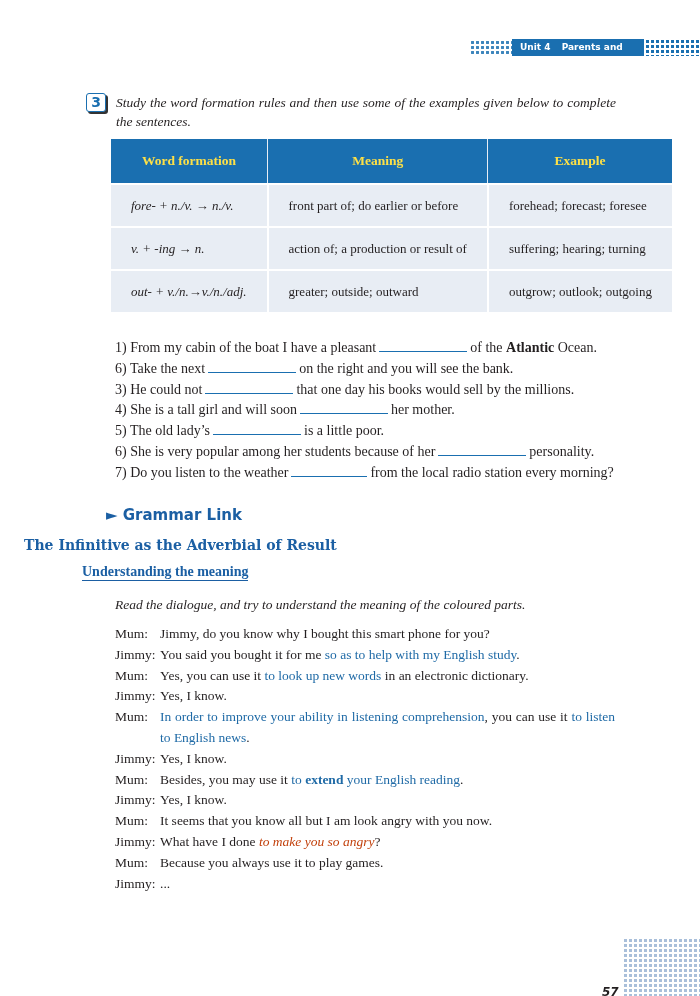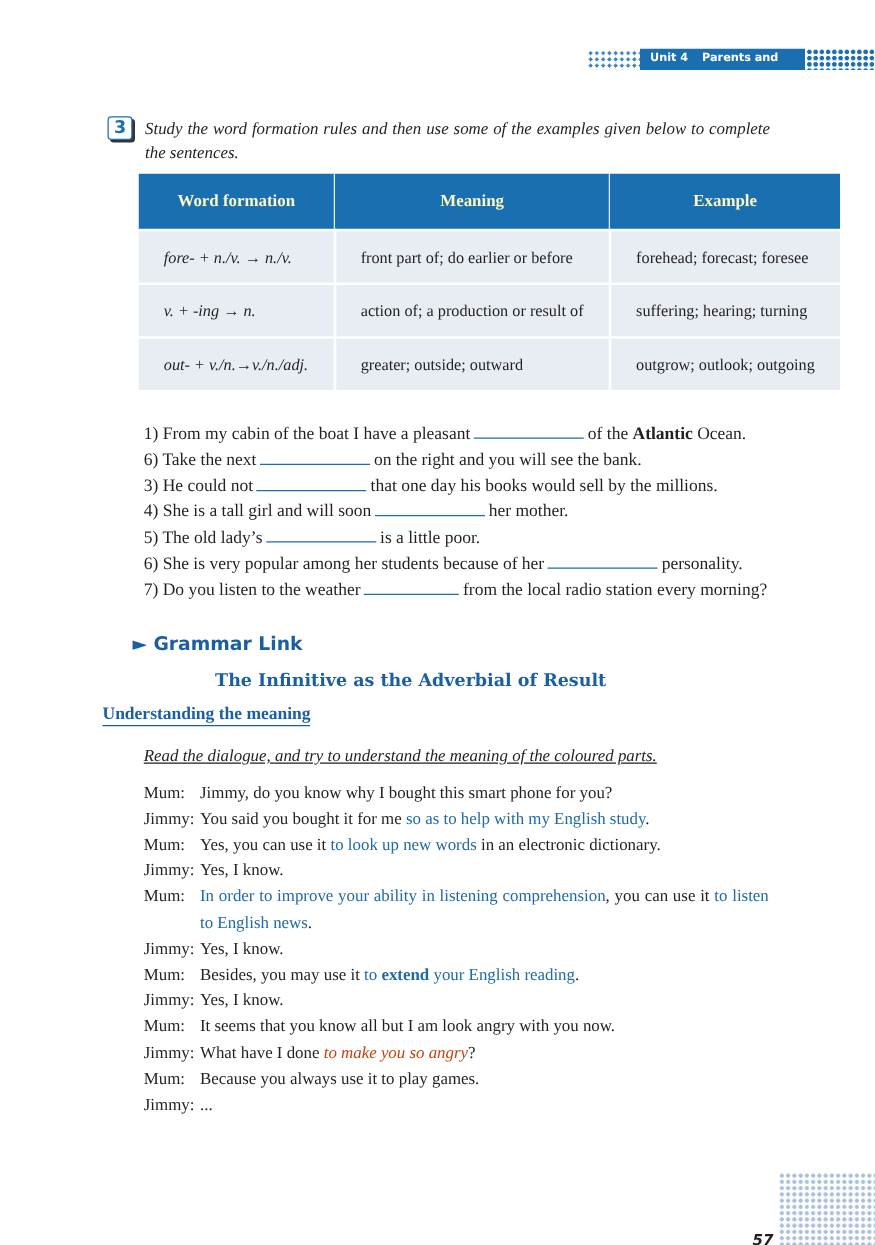--- a/index.html
+++ b/index.html
@@ -16,35 +16,35 @@
   .hdr-dots2 { position: absolute; top: 39px; left: 645px; width: 55px; height: 17px;
     background-image: radial-gradient(circle, #1a6fb0 1.6px, transparent 1.8px);
     background-size: 5px 5px; }
 
   
   .ex-num { position: absolute; top: 93px; left: 86px; width: 18px; height: 17px; border: 1.5px solid #1a6fb0; border-radius: 3px;
     color: #1a6fb0; font-family: "DejaVu Sans", sans-serif; font-weight: bold; font-size: 14px; line-height: 17px; text-align: center; box-shadow: 2px 2px 0 #333; background:#fff; }
   .ex-instr { position: absolute; top: 93px; left: 116px; width: 500px; font-style: italic; font-size: 13.5px; line-height: 19px; text-align: justify; }
 
   table.wf { position: absolute; top: 139px; left: 111px; width: 503px; border-collapse: collapse; font-size: 13px; }
-  table.wf th { background: #1a6fb0; color: #fef9c3; font-weight: bold; height: 42px; border-right: 1.5px solid #e8eef6; font-size: 13.5px; }
+  table.wf th { background: #1a6fb0; color: #fde047; font-weight: bold; height: 42px; border-right: 1.5px solid #e8eef6; font-size: 13.5px; }
   table.wf th:last-child { border-right: none; }
   table.wf td { background: #e8edf4; height: 41px; padding: 0 20px; border-top: 2px solid #fff; border-right: 2px solid #fff; white-space: nowrap; }
   table.wf td:last-child { border-right: none; }
   table.wf td.rule { font-style: italic; }
 
   .sentences { position: absolute; top: 338px; left: 115px; width: 520px; font-size: 14px; line-height: 20.8px; }
   .blank { display: inline-block; border-bottom: 1px solid #1a6fb0; height: 12px; vertical-align: baseline; margin: 0 3px; }
 
   .gl { position: absolute; top: 506px; left: 82px; font-family: "DejaVu Sans", sans-serif; font-weight: bold; color: #1b5fa3; font-size: 15px; margin-left: 24px; }
-  .gl-title { position: absolute; top: 537px; left: 0; width: 645px; text-align: center; padding-left: 12px; box-sizing: border-box;
+  .gl-title { position: absolute; top: 537px; left: 0; width: 645px; text-align: left; padding-left: 24px; box-sizing: border-box;
     font-family: "DejaVu Serif", serif; font-weight: bold; color: #1b5fa3; font-size: 14px; }
   .um { position: absolute; top: 564px; left: 82px; font-weight: bold; color: #1b5fa3; font-size: 14px; border-bottom: 1.5px solid #1b5fa3; }
 
-  .read-instr { position: absolute; top: 597px; left: 115px; font-style: italic; font-size: 13.5px; text-decoration: underline; }
+  .read-instr { position: absolute; top: 597px; left: 115px; font-style: italic; font-size: 13.5px; }
   .dialogue { position: absolute; top: 624px; left: 115px; width: 500px; font-size: 13.5px; line-height: 20.8px; }
   .line { display: flex; }
   .spk { width: 45px; flex: none; }
   .txt { flex: 1; text-align: justify; }
   .blue { color: #1f6aa6; }
   .red { color: #c2410c; font-style: italic; }
 
   .page-num { position: absolute; top: 945px; left: 602px; font-family: "DejaVu Sans", sans-serif; font-style: italic; font-weight: bold; font-size: 12px; margin-top: 40px; }
   .foot-dots { position: absolute; top: 938px; left: 623px; width: 77px; height: 58px;
     background-image: radial-gradient(circle, #9fb8d6 1.5px, transparent 1.7px);

